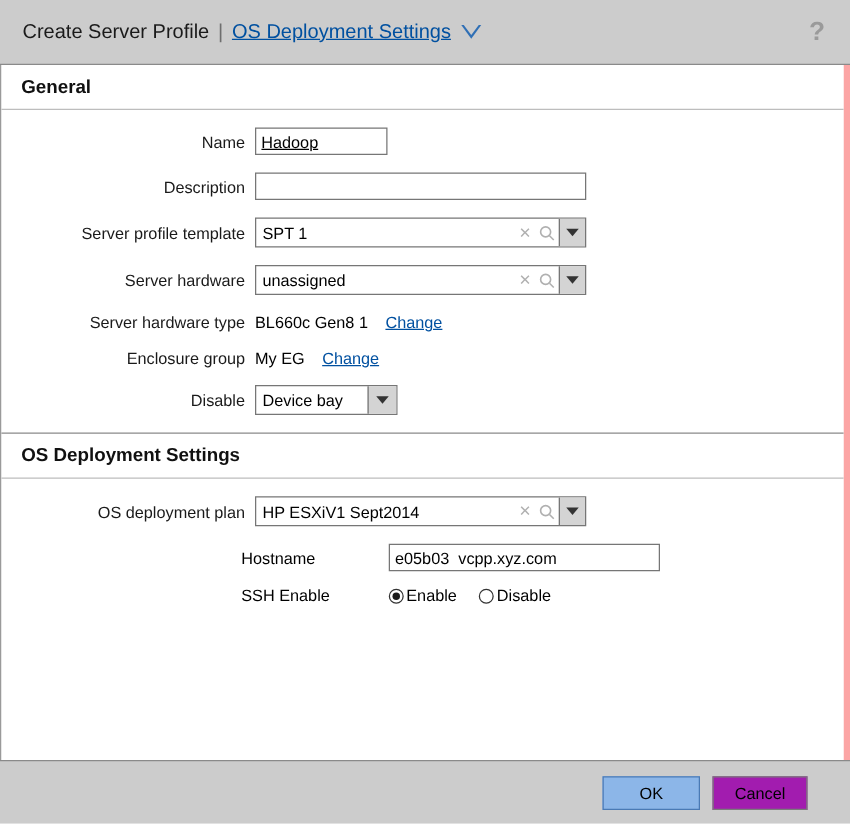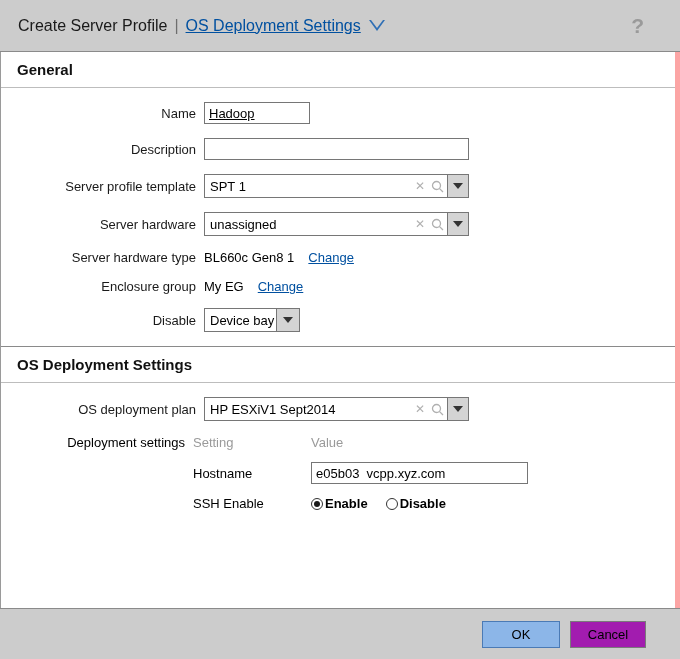--- a/index.html
+++ b/index.html
@@ -26,21 +26,21 @@
     flex-direction: column;
   }
 
   
   .titlebar {
     height: 52px;
     background: #cccccc;
     border-bottom: 1px solid #8a8a8a;
     display: flex;
     align-items: center;
-    padding: 0 30px 0 18px;
+    padding: 0 14px 0 18px;
     box-sizing: border-box;
     flex: 0 0 auto;
   }
   .title-text {
     font-size: 16px;
     color: #1a1a1a;
     white-space: nowrap;
   }
   .title-sep {
     color: #6e6e6e;
@@ -205,21 +205,21 @@
   }
 
   
   .select-sm {
     display: flex;
     align-items: stretch;
     height: 24px;
     border: 1px solid #767676;
     background: #ffffff;
     box-sizing: border-box;
-    width: 96px;
+    width: 114px;
   }
   .select-sm .combo-value { padding-left: 5px; }
   .select-sm .combo-arrow { width: 22px; }
 
   
   .static-value {
     font-size: 13px;
     color: #000000;
     margin-right: 14px;
   }
@@ -260,21 +260,20 @@
   .dep-value {
     display: flex;
     align-items: center;
     font-size: 13px;
   }
 
   
   .radio-group {
     display: flex;
     align-items: flex-start;
-    font-weight: bold;
   }
   .radio-item {
     display: flex;
     align-items: center;
     margin-right: 18px;
     cursor: pointer;
   }
   .radio-mark {
     width: 12px;
     height: 12px;
@@ -456,25 +455,20 @@
             </div>
             <div class="combo-arrow">
               <span class="tri-down"></span>
             </div>
           </div>
         </div>
       </div>
 
       <div class="dep-table">
 
-        <div class="dep-row">
-          <div class="dep-left">Deployment settings</div>
-          <div class="dep-setting dep-head">Setting</div>
-          <div class="dep-value dep-head">Value</div>
-        </div>
 
         <div class="dep-row">
           <div class="dep-left"></div>
           <div class="dep-setting">Hostname</div>
           <div class="dep-value">
             <input class="txt w-host" type="text" value="e05b03  vcpp.xyz.com" style="">
           </div>
         </div>
 
         <div class="dep-row">

